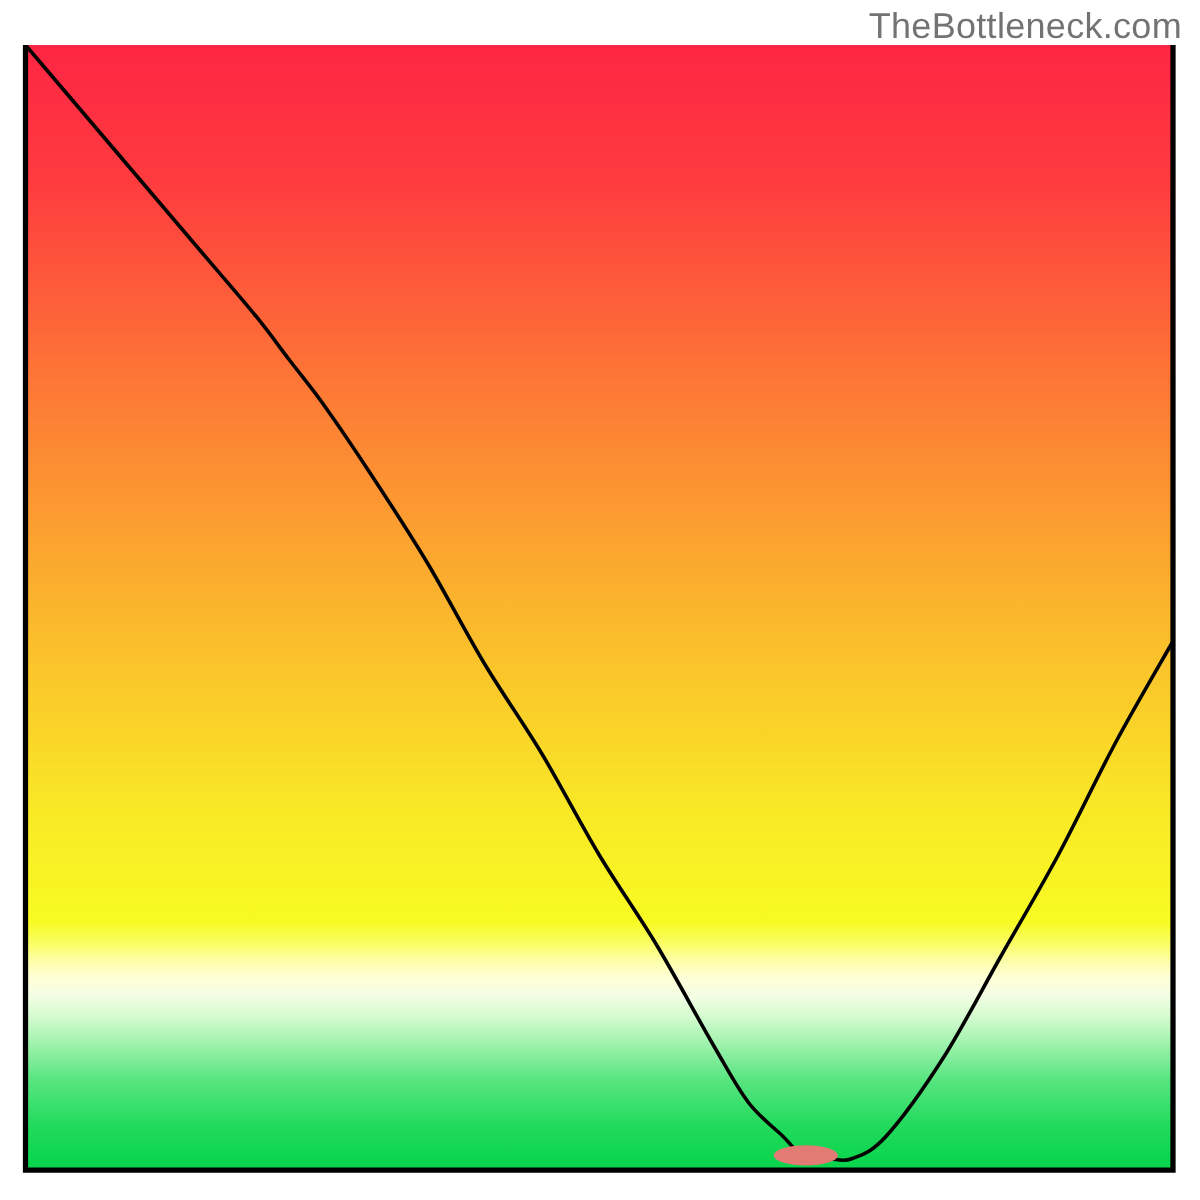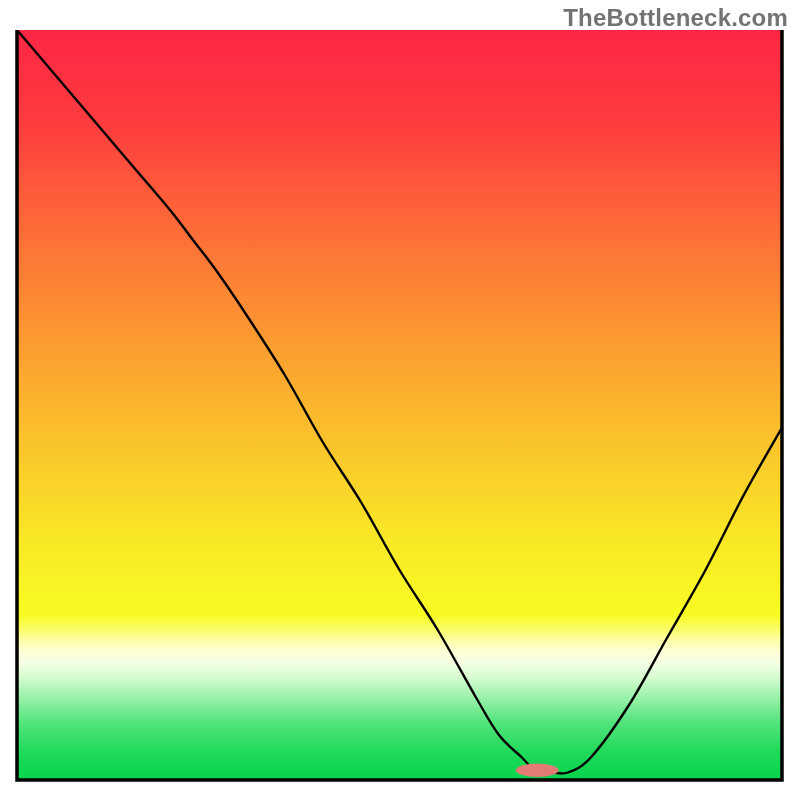--- a/index.html
+++ b/index.html
@@ -17,21 +17,21 @@
     width: 800px;
     height: 800px;
     box-sizing: border-box;
   }
   .watermark {
     position: absolute;
     top: 4px;
     right: 12px;
     font-family: Arial, Helvetica, sans-serif;
     font-size: 24px;
-    font-weight: 700;
+    font-weight: 400;
     color: #737373;
     letter-spacing: 0.2px;
     user-select: none;
   }
   svg {
     display: block;
   }
 </style>
 </head>
 <body>

